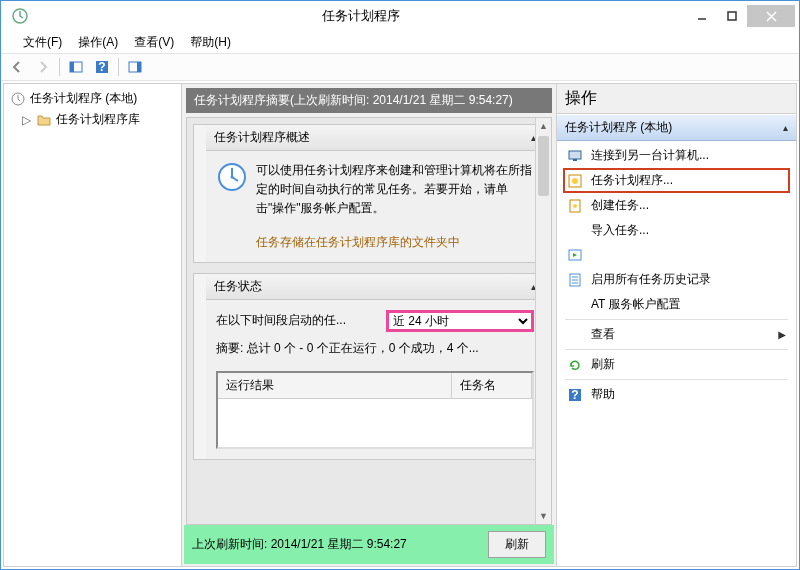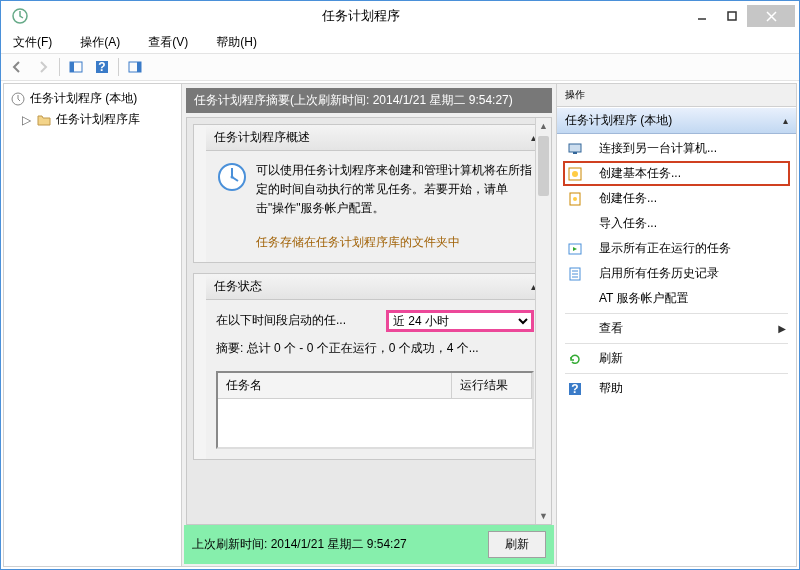--- a/index.html
+++ b/index.html
@@ -3,21 +3,21 @@
 <meta charset="utf-8">
 <style>
 * { box-sizing: border-box; margin: 0; padding: 0; font-family: "Microsoft YaHei", "SimSun", sans-serif; font-size: 12px; }
 body { background: #fff; width: 800px; height: 570px; overflow: hidden; border: 1px solid #4a90d9; }
 .titlebar { height: 30px; background: #fff; display: flex; align-items: center; padding: 0 4px; }
 .titlebar .app-icon { width: 18px; height: 18px; margin: 0 6px; }
 .titlebar .title { flex: 1; text-align: center; font-size: 13px; color: #000; }
 .winbtns { display: flex; }
 .winbtn { width: 30px; height: 22px; display: flex; align-items: center; justify-content: center; color: #333; }
 .winbtn.close { background: #c6c6c6; width: 48px; color: #fff; }
-.menubar { height: 22px; display: flex; align-items: center; padding: 0 6px; gap: 16px; background: #fff; }
+.menubar { height: 22px; display: flex; align-items: center; padding: 0 16px; gap: 4px; background: #fff; }
 .menubar span { padding: 2px 6px; }
 .toolbar { height: 28px; background: #fcfcfc; border-top: 1px solid #e4e4e4; border-bottom: 1px solid #e4e4e4; display: flex; align-items: center; padding: 0 4px; gap: 2px; }
 .tbtn { width: 24px; height: 22px; display: flex; align-items: center; justify-content: center; border: 1px solid transparent; }
 .tsep { width: 1px; height: 18px; background: #d0d0d0; margin: 0 2px; }
 .workarea { display: flex; height: 484px; border: 1px solid #d0d0d0; margin: 2px; }
 .left-pane { width: 178px; border-right: 1px solid #d0d0d0; background: #fff; padding: 4px; }
 .tree-root { display: flex; align-items: center; gap: 4px; padding: 2px; }
 .tree-child { display: flex; align-items: center; gap: 4px; padding: 2px 2px 2px 14px; }
 .tree-exp { width: 10px; display: inline-block; color: #666; }
 .center-pane { flex: 1; background: #f0f0f0; display: flex; flex-direction: column; padding: 2px; }
@@ -32,24 +32,24 @@
 .status-row { display: flex; align-items: center; margin-bottom: 8px; }
 .status-row select { flex: 0 0 148px; height: 22px; font-size: 12px; background: #fff; border: 3px solid #ec4899; }
 .task-table { border: 2px inset #ddd; background: #fff; height: 78px; margin-top: 14px; }
 .task-th { display: flex; background: #f4f4f4; border-bottom: 1px solid #d0d0d0; }
 .task-th > div { padding: 4px 8px; border-right: 1px solid #d0d0d0; }
 .task-th > div:first-child { flex: 1; }
 .task-th > div:last-child { width: 80px; }
 .footer-row { display: flex; align-items: center; justify-content: space-between; padding: 6px 8px; background: #86efac; margin: 0; }
 .refresh-btn { padding: 4px 16px; background: #f0f0f0; border: 1px solid #a0a0a0; font-size: 12px; }
 .right-pane { width: 240px; border-left: 1px solid #d0d0d0; background: #fff; display: flex; flex-direction: column; }
-.right-hdr { background: #f0f0f0; padding: 4px 8px; border-bottom: 1px solid #d0d0d0; font-size: 10px; }
+.right-hdr { background: #f0f0f0; padding: 4px 8px; border-bottom: 1px solid #d0d0d0; font-size: 16px; }
 .right-group { background: linear-gradient(#e8f0fc, #c2d8f2); border-top: 1px solid #fff; border-bottom: 1px solid #a0b8d8; padding: 4px 8px; display: flex; justify-content: space-between; align-items: center; font-size: 12px; }
 .action-list { padding: 2px 0; }
-.action-item { display: flex; align-items: center; gap: 16px; padding: 4px 10px; font-size: 12px; }
+.action-item { display: flex; align-items: center; gap: 8px; padding: 4px 10px; font-size: 12px; }
 .action-item.highlighted { border: 2px solid #d04020; margin: 0 6px; padding: 2px 2px; }
 .action-ic { width: 16px; height: 16px; display: flex; align-items: center; justify-content: center; flex-shrink: 0; }
 .action-sep { height: 1px; background: #e0e0e0; margin: 2px 8px; }
 .arrow { font-size: 10px; color: #333; }
 .vscroll { position: absolute; right: 0; top: 0; bottom: 0; width: 16px; background: #f0f0f0; border-left: 1px solid #d0d0d0; }
 .vscroll .thumb { position: absolute; left: 2px; right: 2px; top: 18px; height: 60px; background: #cdcdcd; border-radius: 2px; }
 .vscroll .sarrow { height: 16px; display: flex; align-items: center; justify-content: center; color: #666; font-size: 9px; }
 .vscroll .sbot { position: absolute; bottom: 0; left: 0; right: 0; }
 </style>
 </head>
@@ -174,22 +174,22 @@
           <span class="arrow">▴</span>
         </div>
         <div class="status-body">
           <div class="status-row">
             <span style="flex:1">在以下时间段启动的任...</span>
             <select><option>近 24 小时</option></select>
           </div>
           <div>摘要: 总计 0 个 - 0 个正在运行，0 个成功，4 个...</div>
           <div class="task-table">
             <div class="task-th">
+              <div>运行结果</div>
               <div>任务名</div>
-              <div>运行结果</div>
             </div>
           </div>
         </div>
       </div>
 
       <div class="vscroll">
         <div class="sarrow">▲</div>
         <div class="thumb"></div>
         <div class="sarrow sbot">▼</div>
       </div>
@@ -216,21 +216,21 @@
           </span>
         <span>连接到另一台计算机...</span>
       </div>
       <div class="action-item highlighted">
         <span class="action-ic">
             <svg viewBox="0 0 16 16">
               <rect x="2" y="2" width="12" height="12" fill="#fff" stroke="#c80"></rect>
               <circle cx="8" cy="8" r="3" fill="#fc4"></circle>
             </svg>
           </span>
-        <span>创建基本任务...</span>
+        <span>任务计划程序...</span>
       </div>
       <div class="action-item">
         <span class="action-ic">
             <svg viewBox="0 0 16 16">
               <rect x="3" y="2" width="10" height="12" fill="#fff" stroke="#c80"></rect>
               <circle cx="8" cy="8" r="2" fill="#fc4"></circle>
             </svg>
           </span>
         <span>创建任务...</span>
       </div>
@@ -238,21 +238,20 @@
         <span class="action-ic"></span>
         <span>导入任务...</span>
       </div>
       <div class="action-item">
         <span class="action-ic">
             <svg viewBox="0 0 16 16">
               <rect x="2" y="3" width="12" height="10" fill="#fff" stroke="#4a90d9"></rect>
               <path d="M6 6l4 2-4 2z" fill="#3a3"></path>
             </svg>
           </span>
-        <span>显示所有正在运行的任务</span>
       </div>
       <div class="action-item">
         <span class="action-ic">
             <svg viewBox="0 0 16 16">
               <rect x="3" y="2" width="10" height="12" fill="#fff" stroke="#4a90d9"></rect>
               <path d="M5 5h6M5 8h6M5 11h6" stroke="#4a90d9"></path>
             </svg>
           </span>
         <span>启用所有任务历史记录</span>
       </div>

